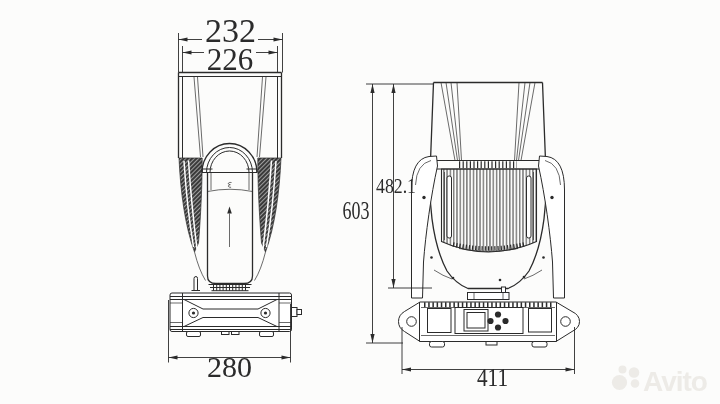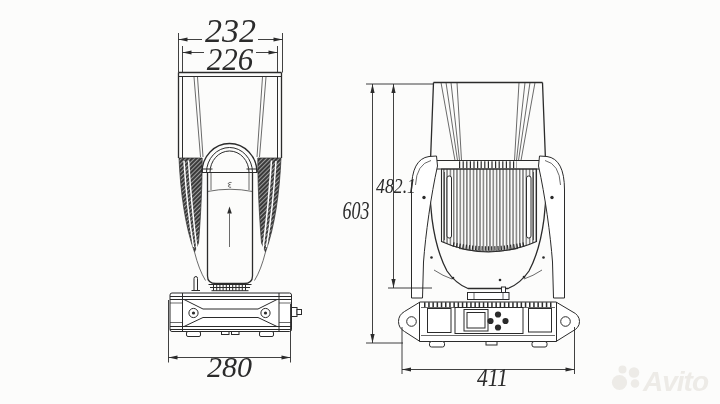--- a/index.html
+++ b/index.html
@@ -1,17 +1,17 @@
 <!DOCTYPE html>
 <html style="--line: #2b2b2b; --background: #fcfcfb; --watermark: #edebe7;"><head>
 <meta charset="utf-8">
 <style>
   html,body{margin:0;padding:0;background:var(--background,#fcfcfb);}
   .stage{position:relative;width:720px;height:404px;background:var(--background,#fcfcfb);overflow:hidden;
-         font-family:"Liberation Serif",serif;font-style:italic;}
+         font-family:"Liberation Serif",serif;}
   svg{display:block}
   .ln{stroke:var(--line,#2b2b2b);fill:none;stroke-width:1;}
   .thk{stroke-width:1.3;}
   .thin{stroke-width:0.7;}
   .lnf{stroke:var(--line,#2b2b2b);fill:#fff;stroke-width:1;}
   .fill{fill:var(--line,#2b2b2b);stroke:none;}
   .whiteln{stroke:#fff;fill:none;stroke-width:1.5;}
   .tick{stroke:var(--line,#2b2b2b);fill:none;}
   .dimln{stroke:var(--line,#2b2b2b);fill:none;stroke-width:0.9;}
   .dimtxt{font-family:"Liberation Serif",serif;fill:var(--line,#2b2b2b);}

